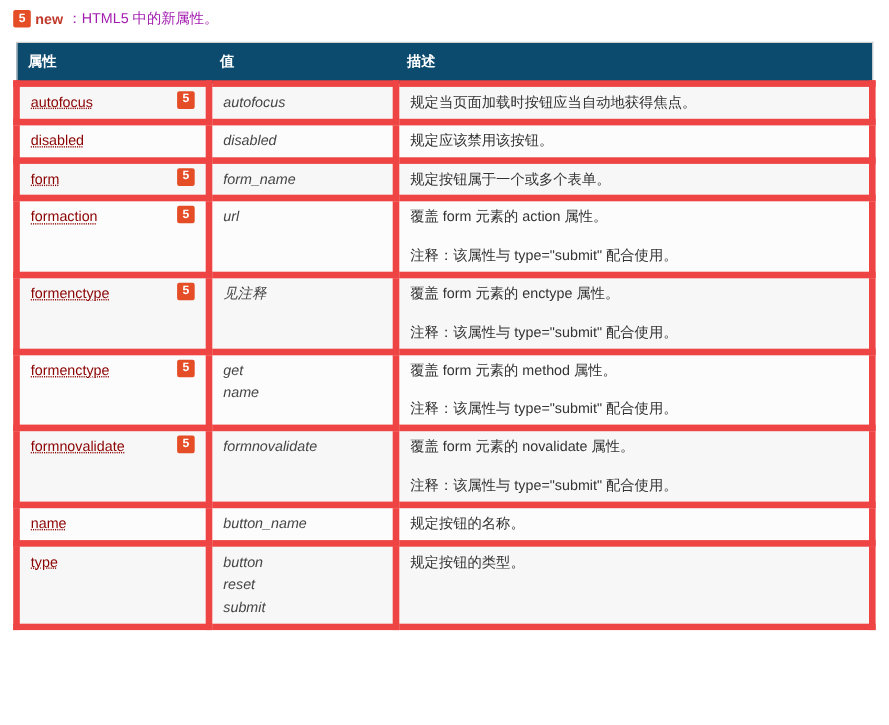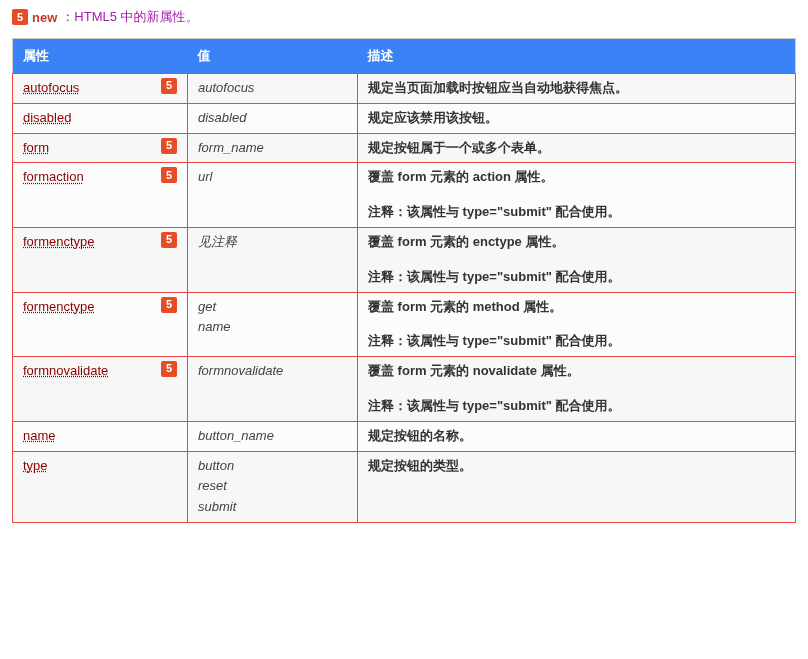--- a/index.html
+++ b/index.html
@@ -24,30 +24,30 @@
       border-radius: 2px;
     }
     .new-label { color: #c0392b; font-weight: bold; }
     .intro-text { color: #a21caf; }
     table {
       width: calc(100% - 24px);
       margin: 4px 12px 0 12px;
       border-collapse: collapse;
       border: 1px solid #ccc;
     }
-    thead tr { background: #3b82f6; }
+    thead tr { background: #0c4a6e; }
     thead th {
       color: #fff;
       text-align: left;
       padding: 8px 10px;
       font-weight: bold;
       font-size: 13px;
     }
     tbody td {
-      border: 1px solid #ef4444;
+      border: 6px solid #ef4444;
       padding: 4px 10px;
       vertical-align: top;
       background: #f7f7f7;
       line-height: 1.6;
     }
     tbody tr:nth-child(even) td { background: #fcfcfc; }
     .attr-cell {
       display: flex;
       justify-content: space-between;
       align-items: flex-start;
@@ -59,21 +59,21 @@
     }
     .html5-icon {
       width: 16px; height: 16px;
       display: inline-flex; align-items: center; justify-content: center;
       background: #e44d26; color: #fff; font-weight: bold; font-size: 11px;
       border-radius: 2px;
     }
     .col-attr { width: 175px; }
     .col-value { width: 170px; }
     .value-cell { font-style: italic; color: #444; white-space: pre-line; }
-    .desc-cell { color: #333; font-weight: bold; }
+    .desc-cell { color: #333; }
     .desc-cell .note-line { display: block; margin-top: 14px; }
   </style>
 </head>
 <body>
 
 <div class="intro">
   <span class="html5-icon-intro">5</span>
   <span class="new-label">new</span>
   <span class="intro-text">：HTML5 中的新属性。</span>
 </div>

